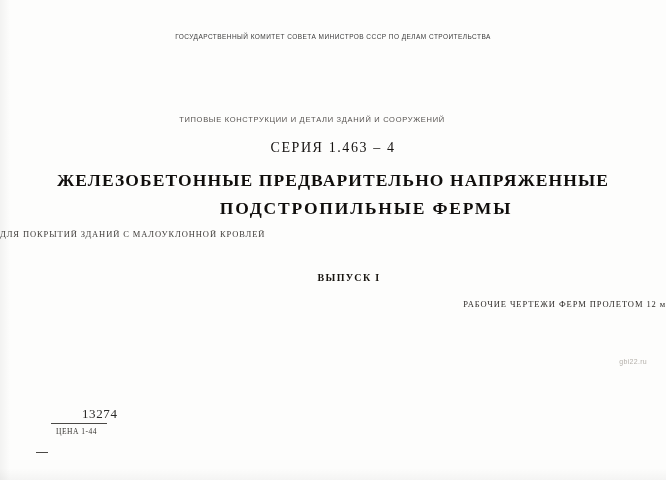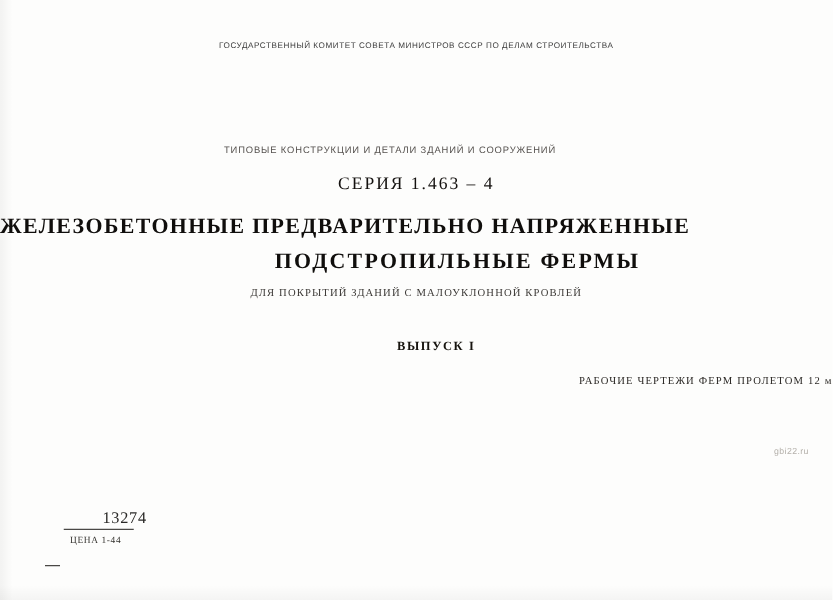--- a/index.html
+++ b/index.html
@@ -61,20 +61,21 @@
     color: #14110f;
     font-family: "Liberation Serif", serif;
     white-space: nowrap;
   }
 
   .title1 {
     position: absolute;
     top: 170px;
     left: 0;
     width: 666px;
+    text-align: center;
     font-size: 17.5px;
     font-weight: bold;
     letter-spacing: 1.1px;
     color: #100e0c;
     font-family: "Liberation Serif", serif;
     white-space: nowrap;
   }
   .title2 {
     position: absolute;
     top: 198px;
@@ -88,21 +89,21 @@
     font-family: "Liberation Serif", serif;
     white-space: nowrap;
     padding-left: 33px;
   }
 
   .subtitle {
     position: absolute;
     top: 229px;
     left: 0;
     width: 666px;
-    text-align: center;
+    text-align: left;
     font-size: 8.5px;
     letter-spacing: 0.9px;
     color: #3d3a37;
     font-family: "Liberation Serif", serif;
     white-space: nowrap;
   }
 
   .issue {
     position: absolute;
     top: 272px;

